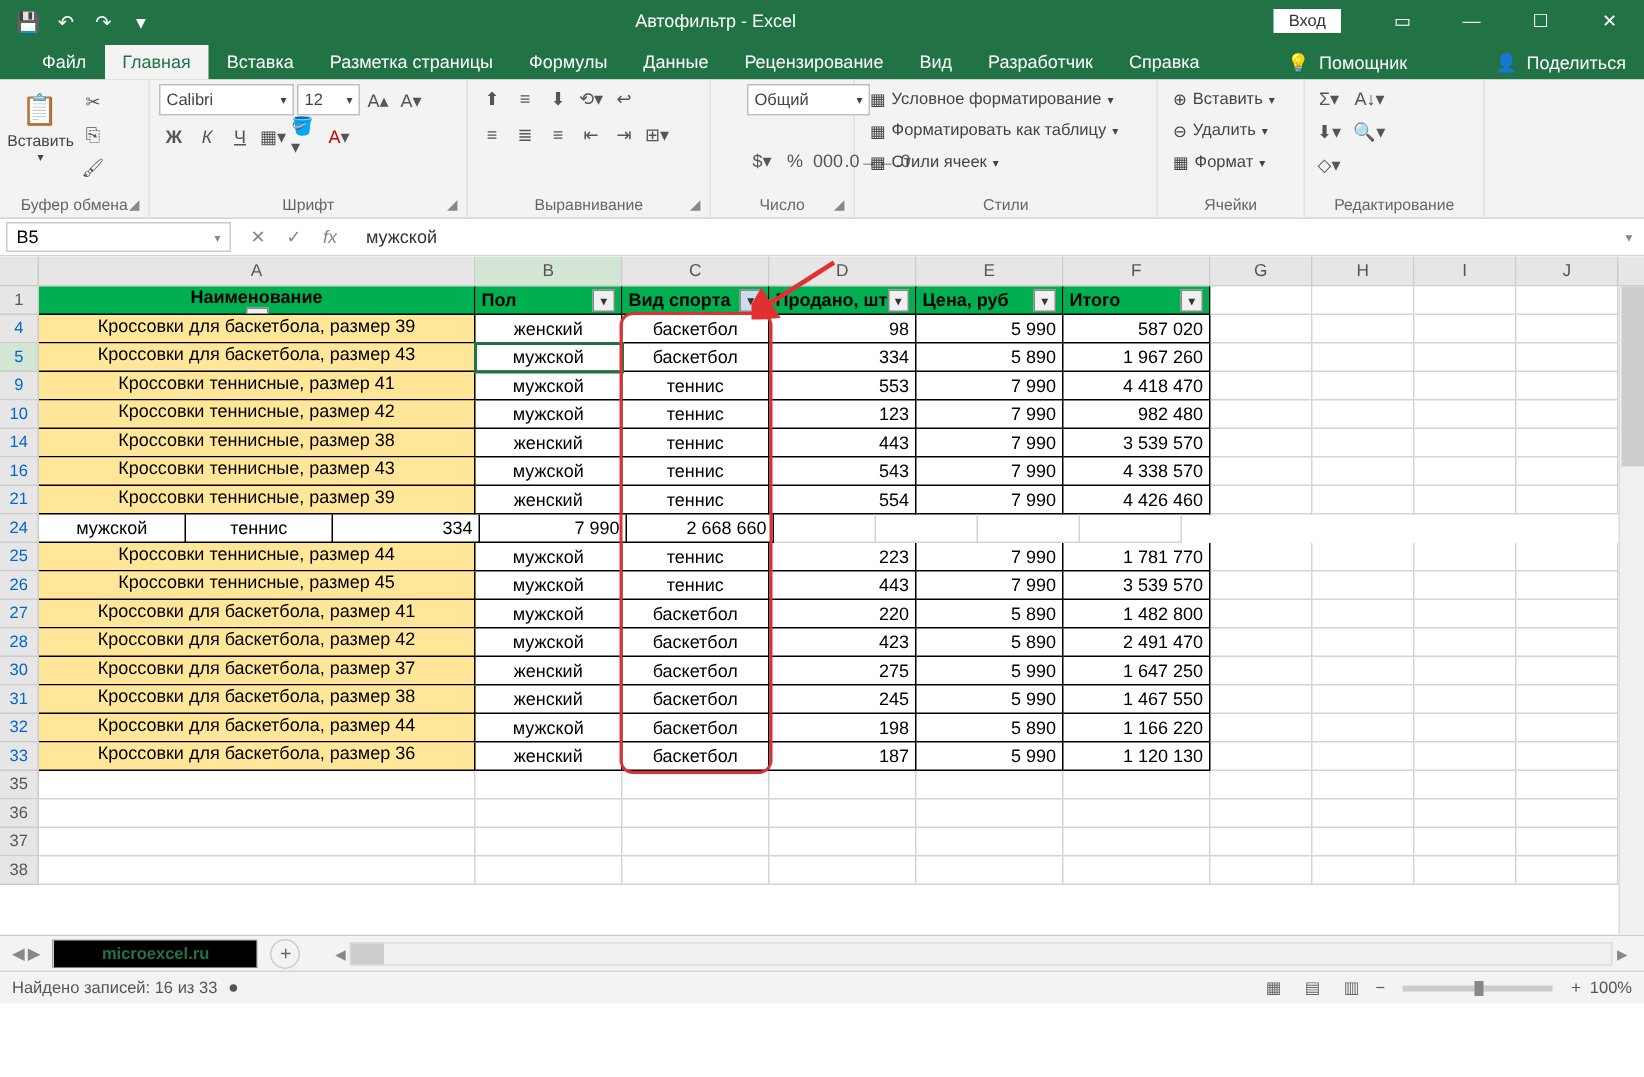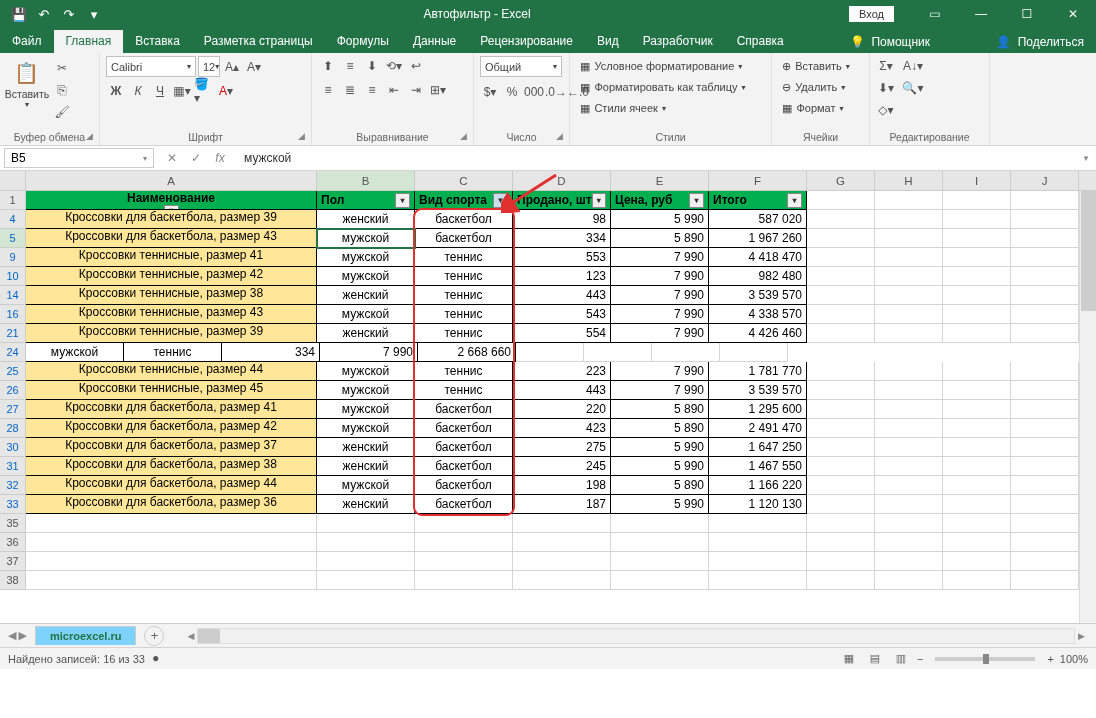--- a/index.html
+++ b/index.html
@@ -52,21 +52,21 @@
 .data-row .c-c { justify-content:center; }
 .data-row .c-d, .data-row .c-e, .data-row .c-f { justify-content:flex-end; }
 .empty-row .cell { border-right:1px solid #d4d4d4; border-bottom:1px solid #d4d4d4; }
 .c-a { width:291px;flex-direction:column; } .c-b { width:98px;gap:32px; } .c-c { width:98px; } .c-d { width:98px; } .c-e { width:98px; } .c-f { width:98px; }
 .c-g,.c-h,.c-i,.c-j { width:68px; }
 .selected-cell { outline:2px solid #217346; outline-offset:-1px; position:relative; z-index:2; background:#fff !important; }
 .highlight-col { position:absolute; border:2.5px solid #e03030; border-radius:9px; pointer-events:none; z-index:5; }
 .arrow-ann { position:absolute; z-index:6; pointer-events:none; }
 .sheet-tabs { height:24px; border-top:1px solid #ccc; display:flex; align-items:center; background:#f3f3f3; font-size:11px; }
 .st-nav { display:flex; gap:2px; padding:0 8px; color:#888; }
-.st-tab { padding:3px 14px; background:#7dd3fc; border:1px solid #ccc; border-bottom:none; font-weight:bold; color:#217346; }
+.st-tab { padding:3px 32px; background:#000000; border:1px solid #ccc; border-bottom:none; font-weight:bold; color:#217346; }
 .st-add { width:20px; height:20px; display:flex; align-items:center; justify-content:center; margin-left:8px; color:#666; border:1px solid #ccc; border-radius:50%; font-size:13px; }
 .hscroll { flex:1; margin-left:20px; margin-right:8px; height:16px; display:flex; align-items:center; }
 .hscroll-track { flex:1; height:16px; background:#f0f0f0; border:1px solid #ddd; position:relative; }
 .hscroll-thumb { position:absolute; left:0; width:22px; height:14px; background:#cdcdcd; }
 .status-bar { height:22px; background:#f3f3f3; border-top:1px solid #d4d4d4; display:flex; align-items:center; font-size:11px; color:#555; padding:0 8px; }
 .status-right { margin-left:auto; display:flex; align-items:center; gap:6px; }
 .view-btn { width:20px; height:16px; display:flex; align-items:center; justify-content:center; font-size:11px; color:#666; }
 .zoom-slider { width:100px; height:4px; background:#ccc; position:relative; margin:0 6px; }
 .zoom-thumb { position:absolute; left:48px; top:-3px; width:6px; height:10px; background:#888; }
 .vscroll { position:absolute; right:0; top:20px; bottom:0; width:17px; background:#f0f0f0; border-left:1px solid #ddd; }
@@ -87,21 +87,21 @@
   <div class="title-right">
     <div class="login-btn">Вход</div>
     <div class="win-btn">▭</div>
     <div class="win-btn">—</div>
     <div class="win-btn">☐</div>
     <div class="win-btn">✕</div>
   </div>
 </div>
 
 <div class="ribbon-tabs">
-  <div id="rtabs-container" style="display:flex;">
+  <div id="rtabs-container" style="display:flex;margin-left:16px;">
       <div class="rtab">Файл</div>
       <div class="rtab active">Главная</div>
       <div class="rtab">Вставка</div>
       <div class="rtab">Разметка страницы</div>
       <div class="rtab">Формулы</div>
       <div class="rtab">Данные</div>
       <div class="rtab">Рецензирование</div>
       <div class="rtab">Вид</div>
       <div class="rtab">Разработчик</div>
       <div class="rtab">Справка</div>
@@ -134,21 +134,21 @@
     <div class="dlauncher">◢</div>
   </div>
 
   <div class="rgroup" style="width:212px">
     <div class="rgroup-body" style="flex-direction:column;gap:4px;">
       <div class="font-row">
         <div class="font-sel" style="width:90px;justify-content:space-between">
             <span>Calibri</span>
             <span style="font-size:8px">▾</span>
           </div>
-        <div class="font-sel" style="width:22px;justify-content:space-between">
+        <div class="font-sel" style="width:42px;justify-content:space-between">
             <span>12</span>
             <span style="font-size:8px">▾</span>
           </div>
         <div class="sm-btn">A▴</div>
         <div class="sm-btn">A▾</div>
       </div>
       <div class="font-row">
         <div class="sm-btn" style="font-weight:bold">Ж</div>
         <div class="sm-btn" style="font-style:italic">К</div>
         <div class="sm-btn" style="text-decoration:underline">Ч</div>
@@ -177,21 +177,21 @@
         <div class="sm-btn">⇤</div>
         <div class="sm-btn">⇥</div>
         <div class="sm-btn">⊞▾</div>
       </div>
     </div>
     <div class="rgroup-label">Выравнивание</div>
     <div class="dlauncher">◢</div>
   </div>
 
   <div class="rgroup" style="width:96px">
-    <div class="rgroup-body" style="flex-direction:column;gap:5px;">
+    <div class="rgroup-body" style="flex-direction:column;gap:20px;margin-left:18px;">
       <div class="font-sel" style="width:82px;justify-content:space-between">
           <span>Общий</span>
           <span style="font-size:8px">▾</span>
         </div>
       <div class="font-row">
         <div class="sm-btn">$▾</div>
         <div class="sm-btn">%</div>
         <div class="sm-btn">000</div>
         <div class="sm-btn">.0→</div>
         <div class="sm-btn">←.0</div>
@@ -464,21 +464,21 @@
           <div class="cell c-h" style="border-right: 1px solid rgb(212, 212, 212); border-bottom: 1px solid rgb(212, 212, 212);"></div>
           <div class="cell c-i" style="border-right: 1px solid rgb(212, 212, 212); border-bottom: 1px solid rgb(212, 212, 212);"></div>
           <div class="cell c-j" style="border-right: 1px solid rgb(212, 212, 212); border-bottom: 1px solid rgb(212, 212, 212);"></div>
         </div>
         <div class="row data-row">
           <div class="cell c-a">Кроссовки для баскетбола, размер 41</div>
           <div class="cell c-b">мужской</div>
           <div class="cell c-c">баскетбол</div>
           <div class="cell c-d">220</div>
           <div class="cell c-e">5 890</div>
-          <div class="cell c-f">1 295 600</div>
+          <div class="cell c-f">1 482 800</div>
           <div class="cell c-g" style="border-right: 1px solid rgb(212, 212, 212); border-bottom: 1px solid rgb(212, 212, 212);"></div>
           <div class="cell c-h" style="border-right: 1px solid rgb(212, 212, 212); border-bottom: 1px solid rgb(212, 212, 212);"></div>
           <div class="cell c-i" style="border-right: 1px solid rgb(212, 212, 212); border-bottom: 1px solid rgb(212, 212, 212);"></div>
           <div class="cell c-j" style="border-right: 1px solid rgb(212, 212, 212); border-bottom: 1px solid rgb(212, 212, 212);"></div>
         </div>
         <div class="row data-row">
           <div class="cell c-a">Кроссовки для баскетбола, размер 42</div>
           <div class="cell c-b">мужской</div>
           <div class="cell c-c">баскетбол</div>
           <div class="cell c-d">423</div>

